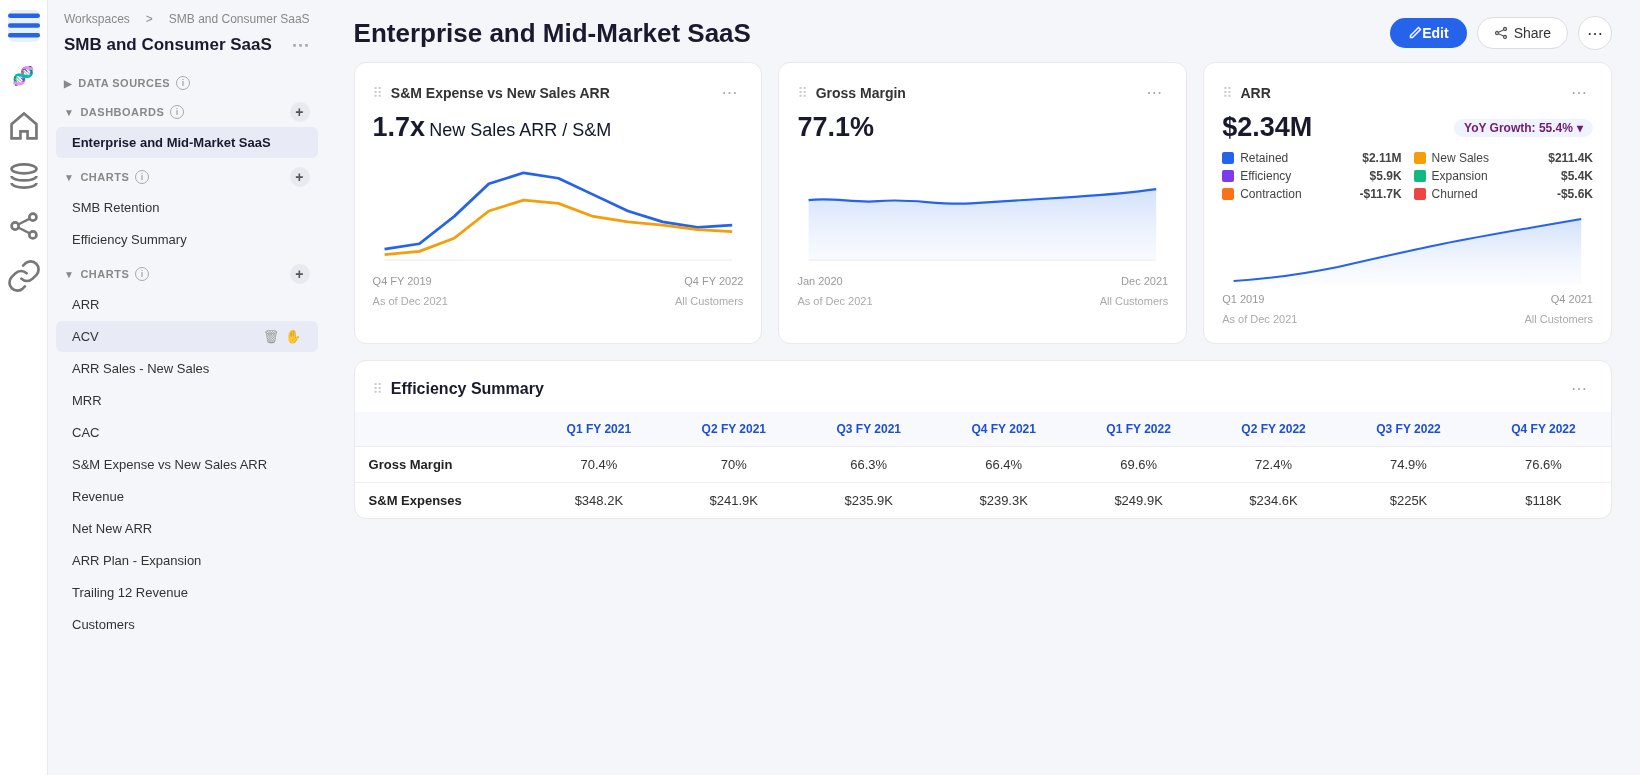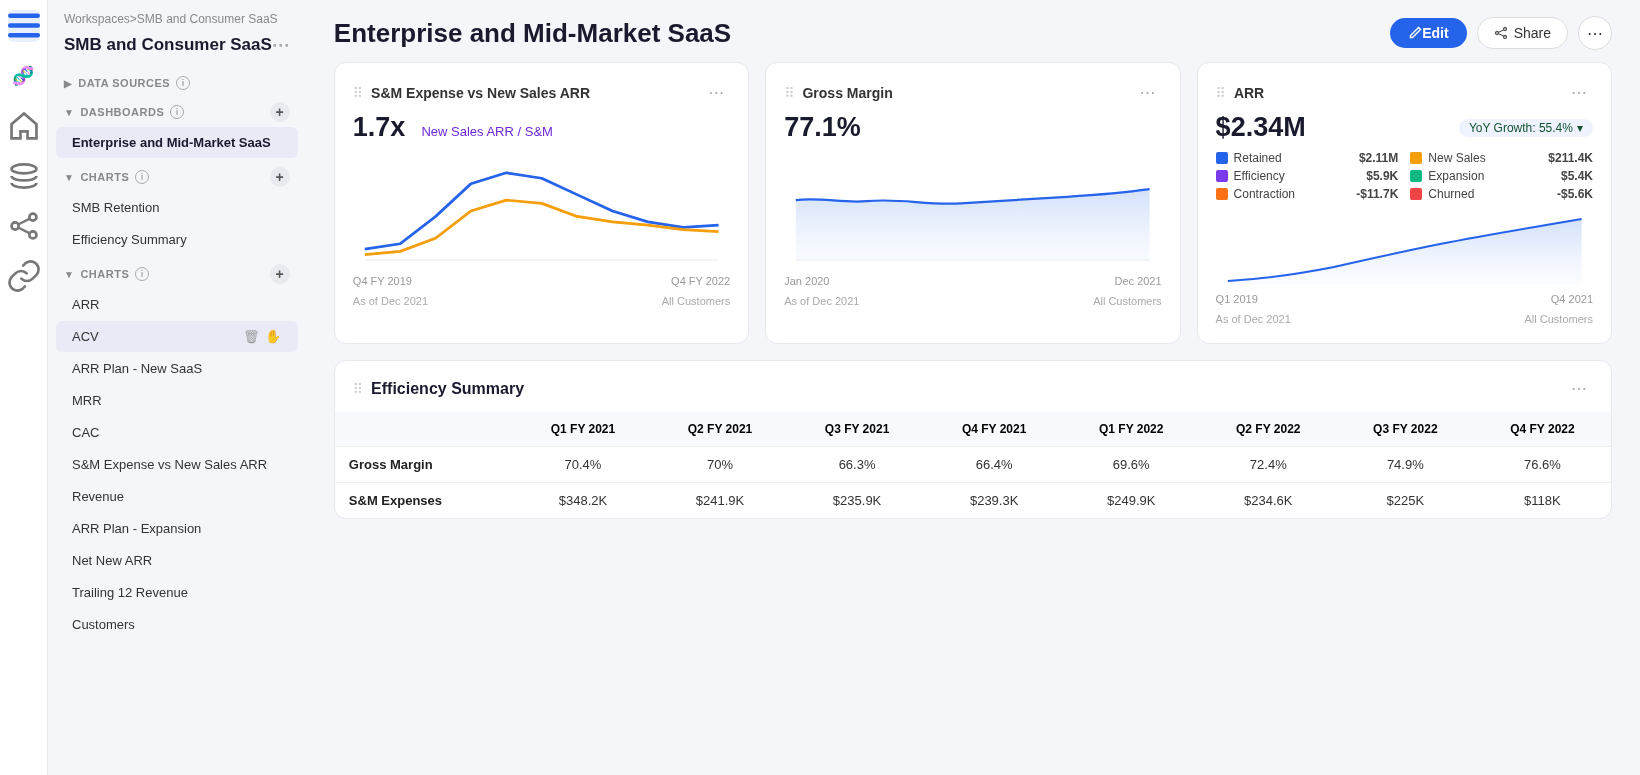--- a/index.html
+++ b/index.html
@@ -2,21 +2,21 @@
 <html><head>
   <meta charset="utf-8">
   <style>
     * { box-sizing: border-box; margin: 0; padding: 0; }
     body { font-family: -apple-system, BlinkMacSystemFont, 'Segoe UI', sans-serif; background: #f5f6fa; display: flex; height: 775px; overflow: hidden; }
     .sidebar-icons { width: 48px; background: #fff; border-right: 1px solid #e8e8ee; display: flex; flex-direction: column; align-items: center; padding-top: 10px; gap: 18px; }
     .sidebar-left { display: flex; flex-direction: row; height: 100%; }
     .icon-btn { width: 32px; height: 32px; display: flex; align-items: center; justify-content: center; border-radius: 6px; cursor: pointer; color: #555; font-size: 16px; }
     .icon-btn.active { background: #e8f0fe; color: #2563eb; }
     .sidebar-content { flex: 1; overflow-y: auto; }
-    .breadcrumb { padding: 12px 16px 4px; font-size: 12px; color: #888; display: flex; align-items: center; gap: 0; }
+    .breadcrumb { padding: 12px 16px 4px; font-size: 12px; color: #888; display: flex; align-items: center; gap: 16px; }
     .workspace-title { padding: 4px 16px 12px; font-size: 17px; font-weight: 700; color: #1a1a2e; display: flex; align-items: center; justify-content: space-between; }
     .section-header { padding: 8px 16px 4px; font-size: 11px; font-weight: 600; color: #888; letter-spacing: 0.5px; display: flex; align-items: center; gap: 6px; cursor: pointer; }
     .section-header .arrow { font-size: 10px; }
     .info-icon { width: 14px; height: 14px; border-radius: 50%; border: 1.5px solid #aaa; display: inline-flex; align-items: center; justify-content: center; font-size: 9px; color: #aaa; cursor: pointer; }
     .add-btn { margin-left: auto; width: 20px; height: 20px; border-radius: 50%; background: #e8eaf0; display: inline-flex; align-items: center; justify-content: center; font-size: 14px; color: #555; cursor: pointer; }
     .nav-item { padding: 8px 16px; font-size: 13px; color: #333; cursor: pointer; border-radius: 6px; margin: 1px 8px; }
     .nav-item.active { background: #e8eaf6; font-weight: 600; color: #1a1a2e; }
     .nav-item.selected-highlight { background: #e8eaf6; font-weight: 500; }
     .nav-item-row { display: flex; align-items: center; justify-content: space-between; }
     .nav-item-actions { display: flex; gap: 6px; align-items: center; }
@@ -33,41 +33,41 @@
 
     
     .dashboard { flex: 1; overflow-y: auto; padding: 0 28px 28px; }
     .cards-row { display: grid; grid-template-columns: 1fr 1fr 1fr; gap: 16px; margin-bottom: 16px; }
     .card { background: #fff; border-radius: 12px; padding: 18px; border: 1px solid #e8e8ee; }
     .card-header { display: flex; align-items: center; gap: 8px; margin-bottom: 8px; }
     .drag-handle { color: #ccc; font-size: 14px; cursor: grab; }
     .card-title { font-size: 14px; font-weight: 600; color: #333; flex: 1; }
     .card-menu { color: #aaa; cursor: pointer; padding: 2px 6px; font-size: 16px; }
     .metric-value { font-size: 27px; font-weight: 800; color: #1a1a2e; }
-    .metric-sub { font-size: 13px; color: #6d28d9; margin-left: 12px; }
+    .metric-sub { font-size: 18px; color: #0f172a; margin-left: 0; }
     .metric-row { display: flex; align-items: baseline; gap: 4px; margin-bottom: 4px; }
-    .yoy-badge { background: #eef3ff; color: #14532d; font-size: 12px; font-weight: 400; border-radius: 12px; padding: 2px 10px; display: inline-flex; align-items: flex-end; gap: 4px; }
+    .yoy-badge { background: #eef3ff; color: #701a75; font-size: 12px; font-weight: 700; border-radius: 12px; padding: 2px 10px; display: inline-flex; align-items: flex-end; gap: 4px; }
     .chart-area { height: 120px; position: relative; margin: 8px 0 4px; }
     .chart-labels { display: flex; justify-content: space-between; font-size: 11px; color: #999; margin-top: 4px; }
     .card-footer { display: flex; justify-content: space-between; font-size: 11px; color: #aaa; margin-top: 8px; }
     .legend { display: grid; grid-template-columns: 1fr 1fr; gap: 4px 12px; margin: 8px 0; }
     .legend-item { display: flex; align-items: center; gap: 6px; font-size: 12px; color: #444; }
     .legend-dot { width: 12px; height: 12px; border-radius: 2px; flex-shrink: 0; }
     .legend-value { margin-left: auto; font-weight: 600; font-size: 12px; }
 
     
     svg { width: 100%; height: 100%; }
 
     
     .efficiency-card { background: #fff; border-radius: 12px; border: 1px solid #e8e8ee; overflow: hidden; }
     .efficiency-header { padding: 16px 18px 12px; display: flex; align-items: center; gap: 8px; }
     .efficiency-title { font-size: 16px; font-weight: 700; color: #1a1a2e; flex: 1; }
     .table-wrap { overflow-x: auto; }
     table { width: 100%; border-collapse: collapse; font-size: 13px; }
-    th { background: #f8f9fc; padding: 10px 14px; text-align: center; font-size: 12px; font-weight: 600; color: #000000; border-bottom: 1px solid #eee; white-space: nowrap; }
+    th { background: #f8f9fc; padding: 10px 14px; text-align: center; font-size: 12px; font-weight: 600; color: #1d4ed8; border-bottom: 1px solid #eee; white-space: nowrap; }
     th:first-child { text-align: left; }
     td { padding: 10px 14px; text-align: center; color: #333; border-bottom: 1px solid #f0f0f5; }
     td:first-child { text-align: left; font-weight: 600; color: #222; }
     tr:last-child td { border-bottom: none; }
   </style>
 </head>
 <body>
 
 <div class="sidebar-left">
 
@@ -156,27 +156,27 @@
     <div class="nav-item">ARR</div>
     <div class="nav-item selected-highlight">
       <div class="nav-item-row">
         <span>ACV</span>
         <div class="nav-item-actions">
           <span class="small-icon">🗑</span>
           <span class="small-icon">✋</span>
         </div>
       </div>
     </div>
-    <div class="nav-item">ARR Plan - New SaaS</div>
+    <div class="nav-item">ARR Sales - New Sales</div>
     <div class="nav-item">MRR</div>
     <div class="nav-item">CAC</div>
     <div class="nav-item">S&amp;M Expense vs New Sales ARR</div>
     <div class="nav-item">Revenue</div>
+    <div class="nav-item">Net New ARR</div>
     <div class="nav-item">ARR Plan - Expansion</div>
-    <div class="nav-item">Net New ARR</div>
     <div class="nav-item">Trailing 12 Revenue</div>
     <div class="nav-item">Customers</div>
   </div>
 </div>
 
 <div class="main">
   <div class="main-header">
     <h1 class="main-title">Enterprise and Mid-Market SaaS</h1>
     <div class="header-actions">
       <button class="btn-edit">

